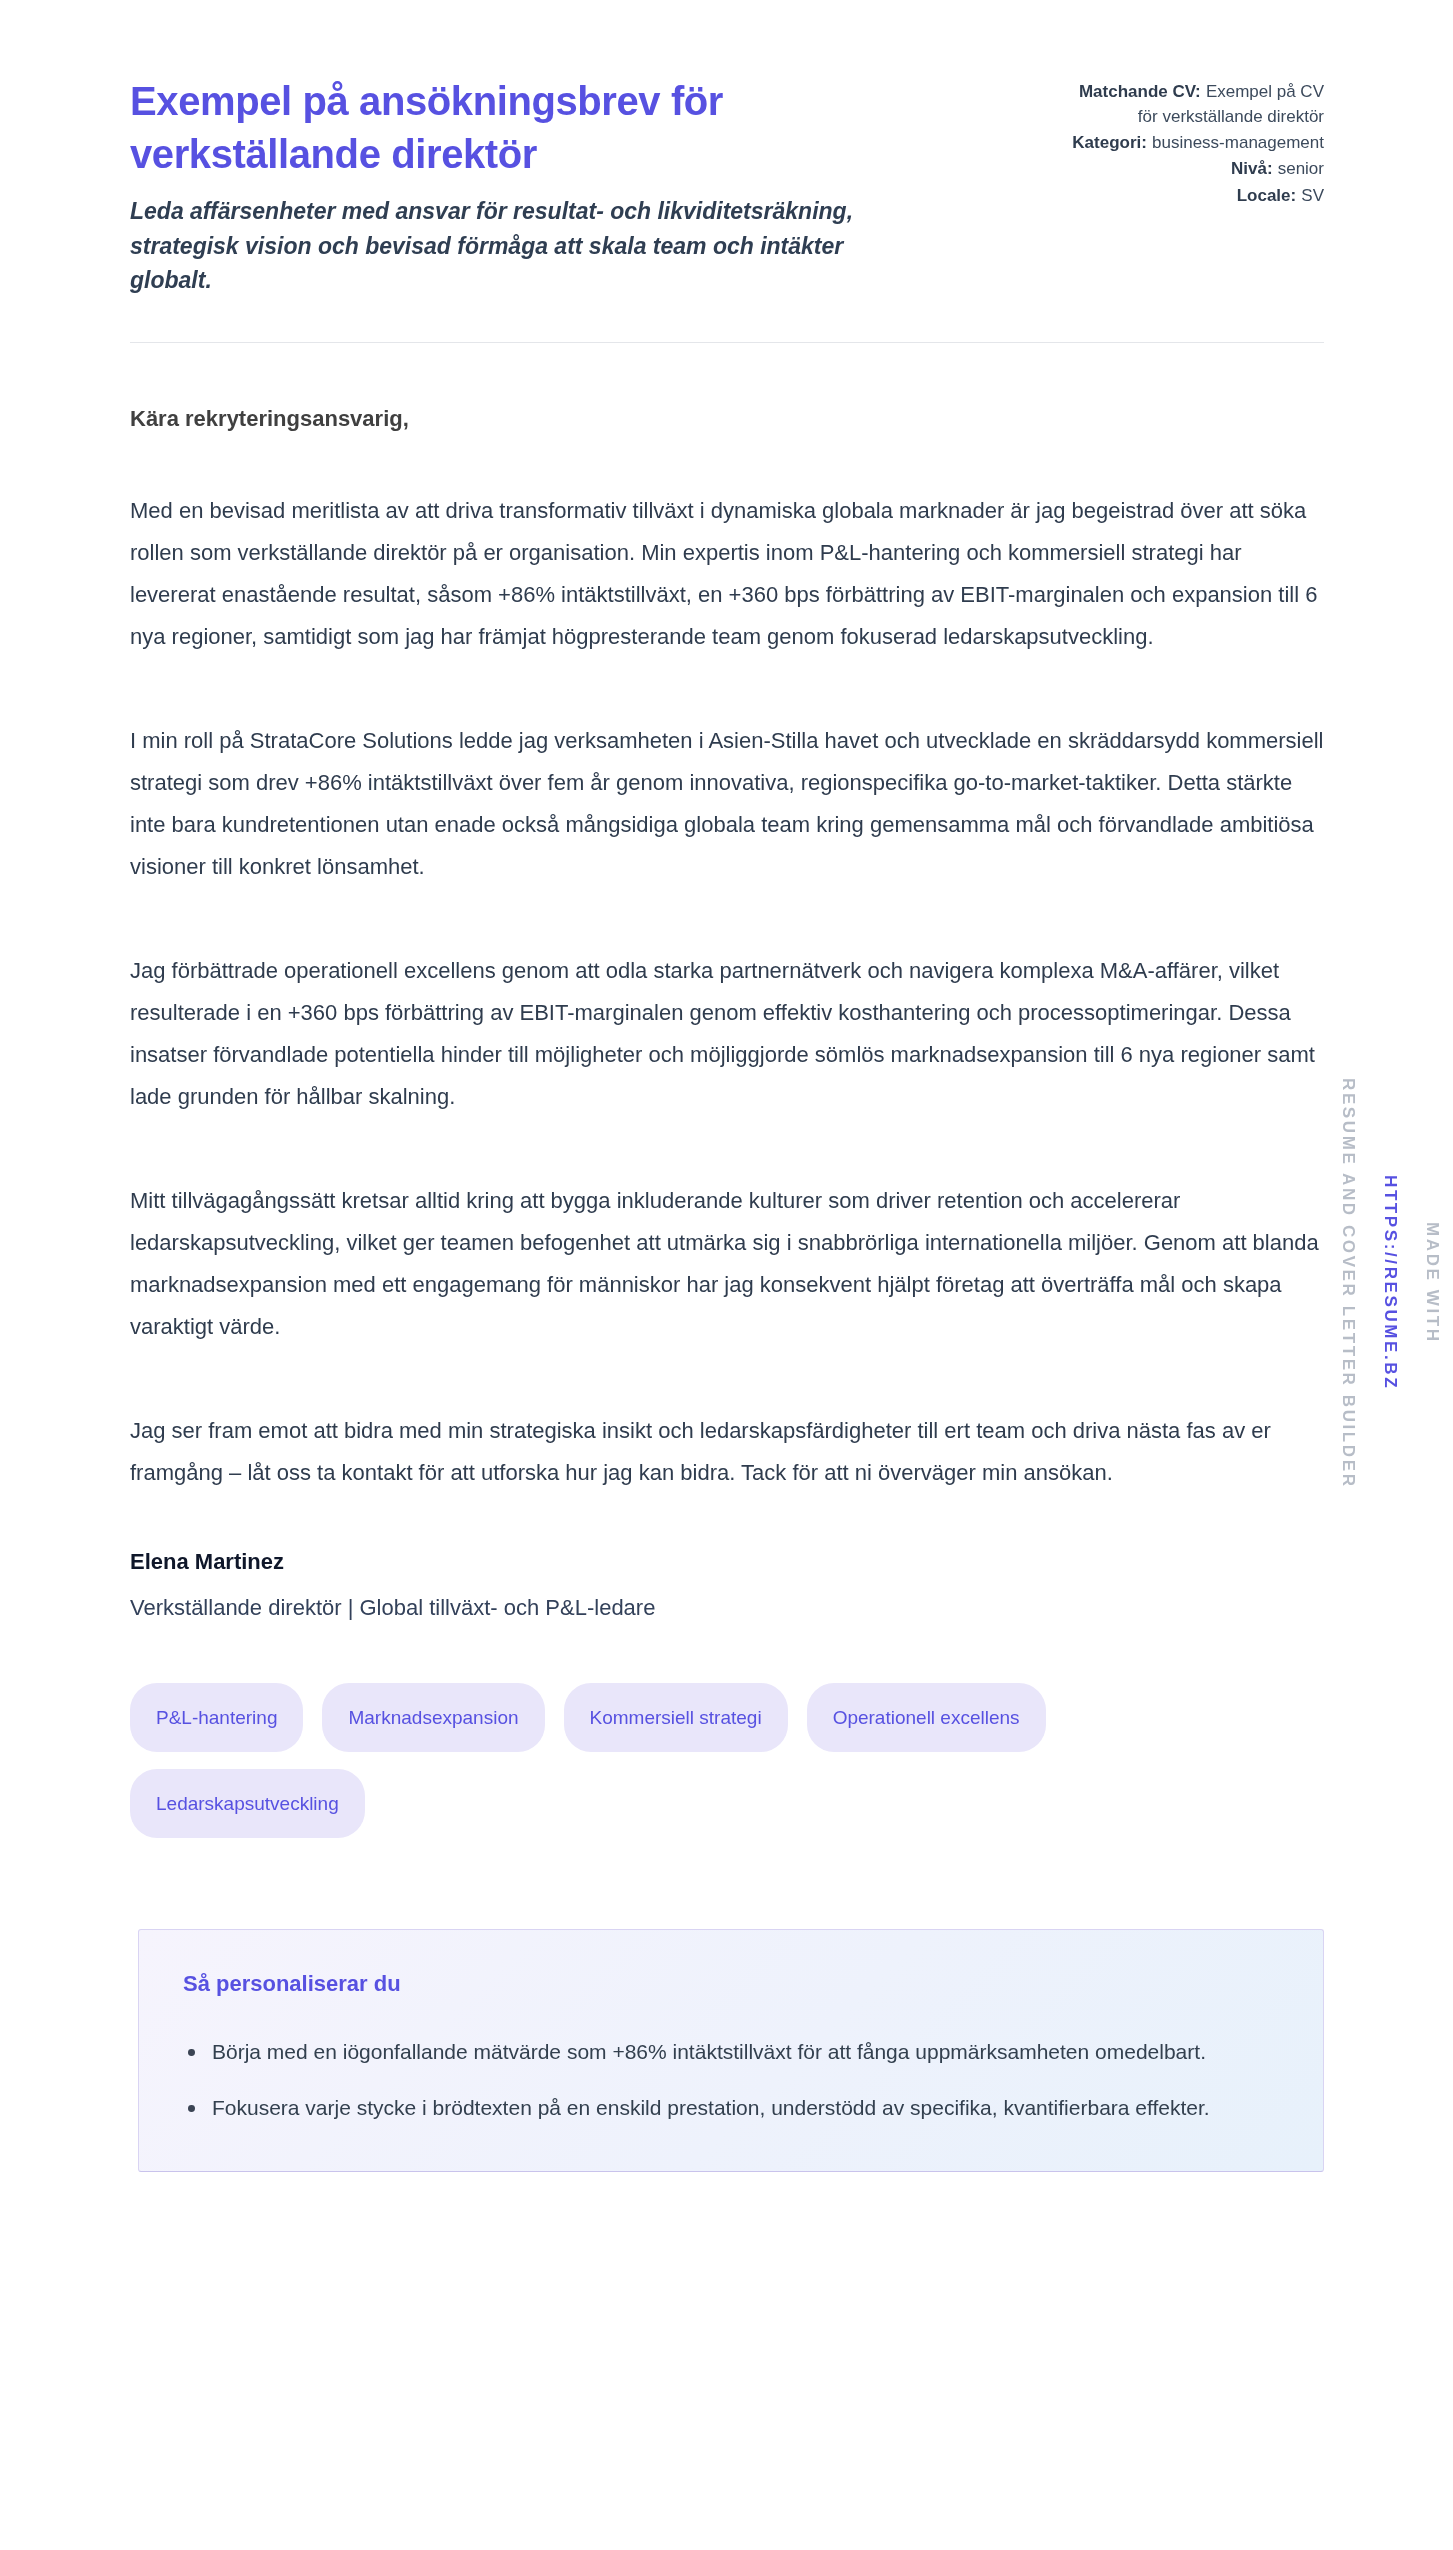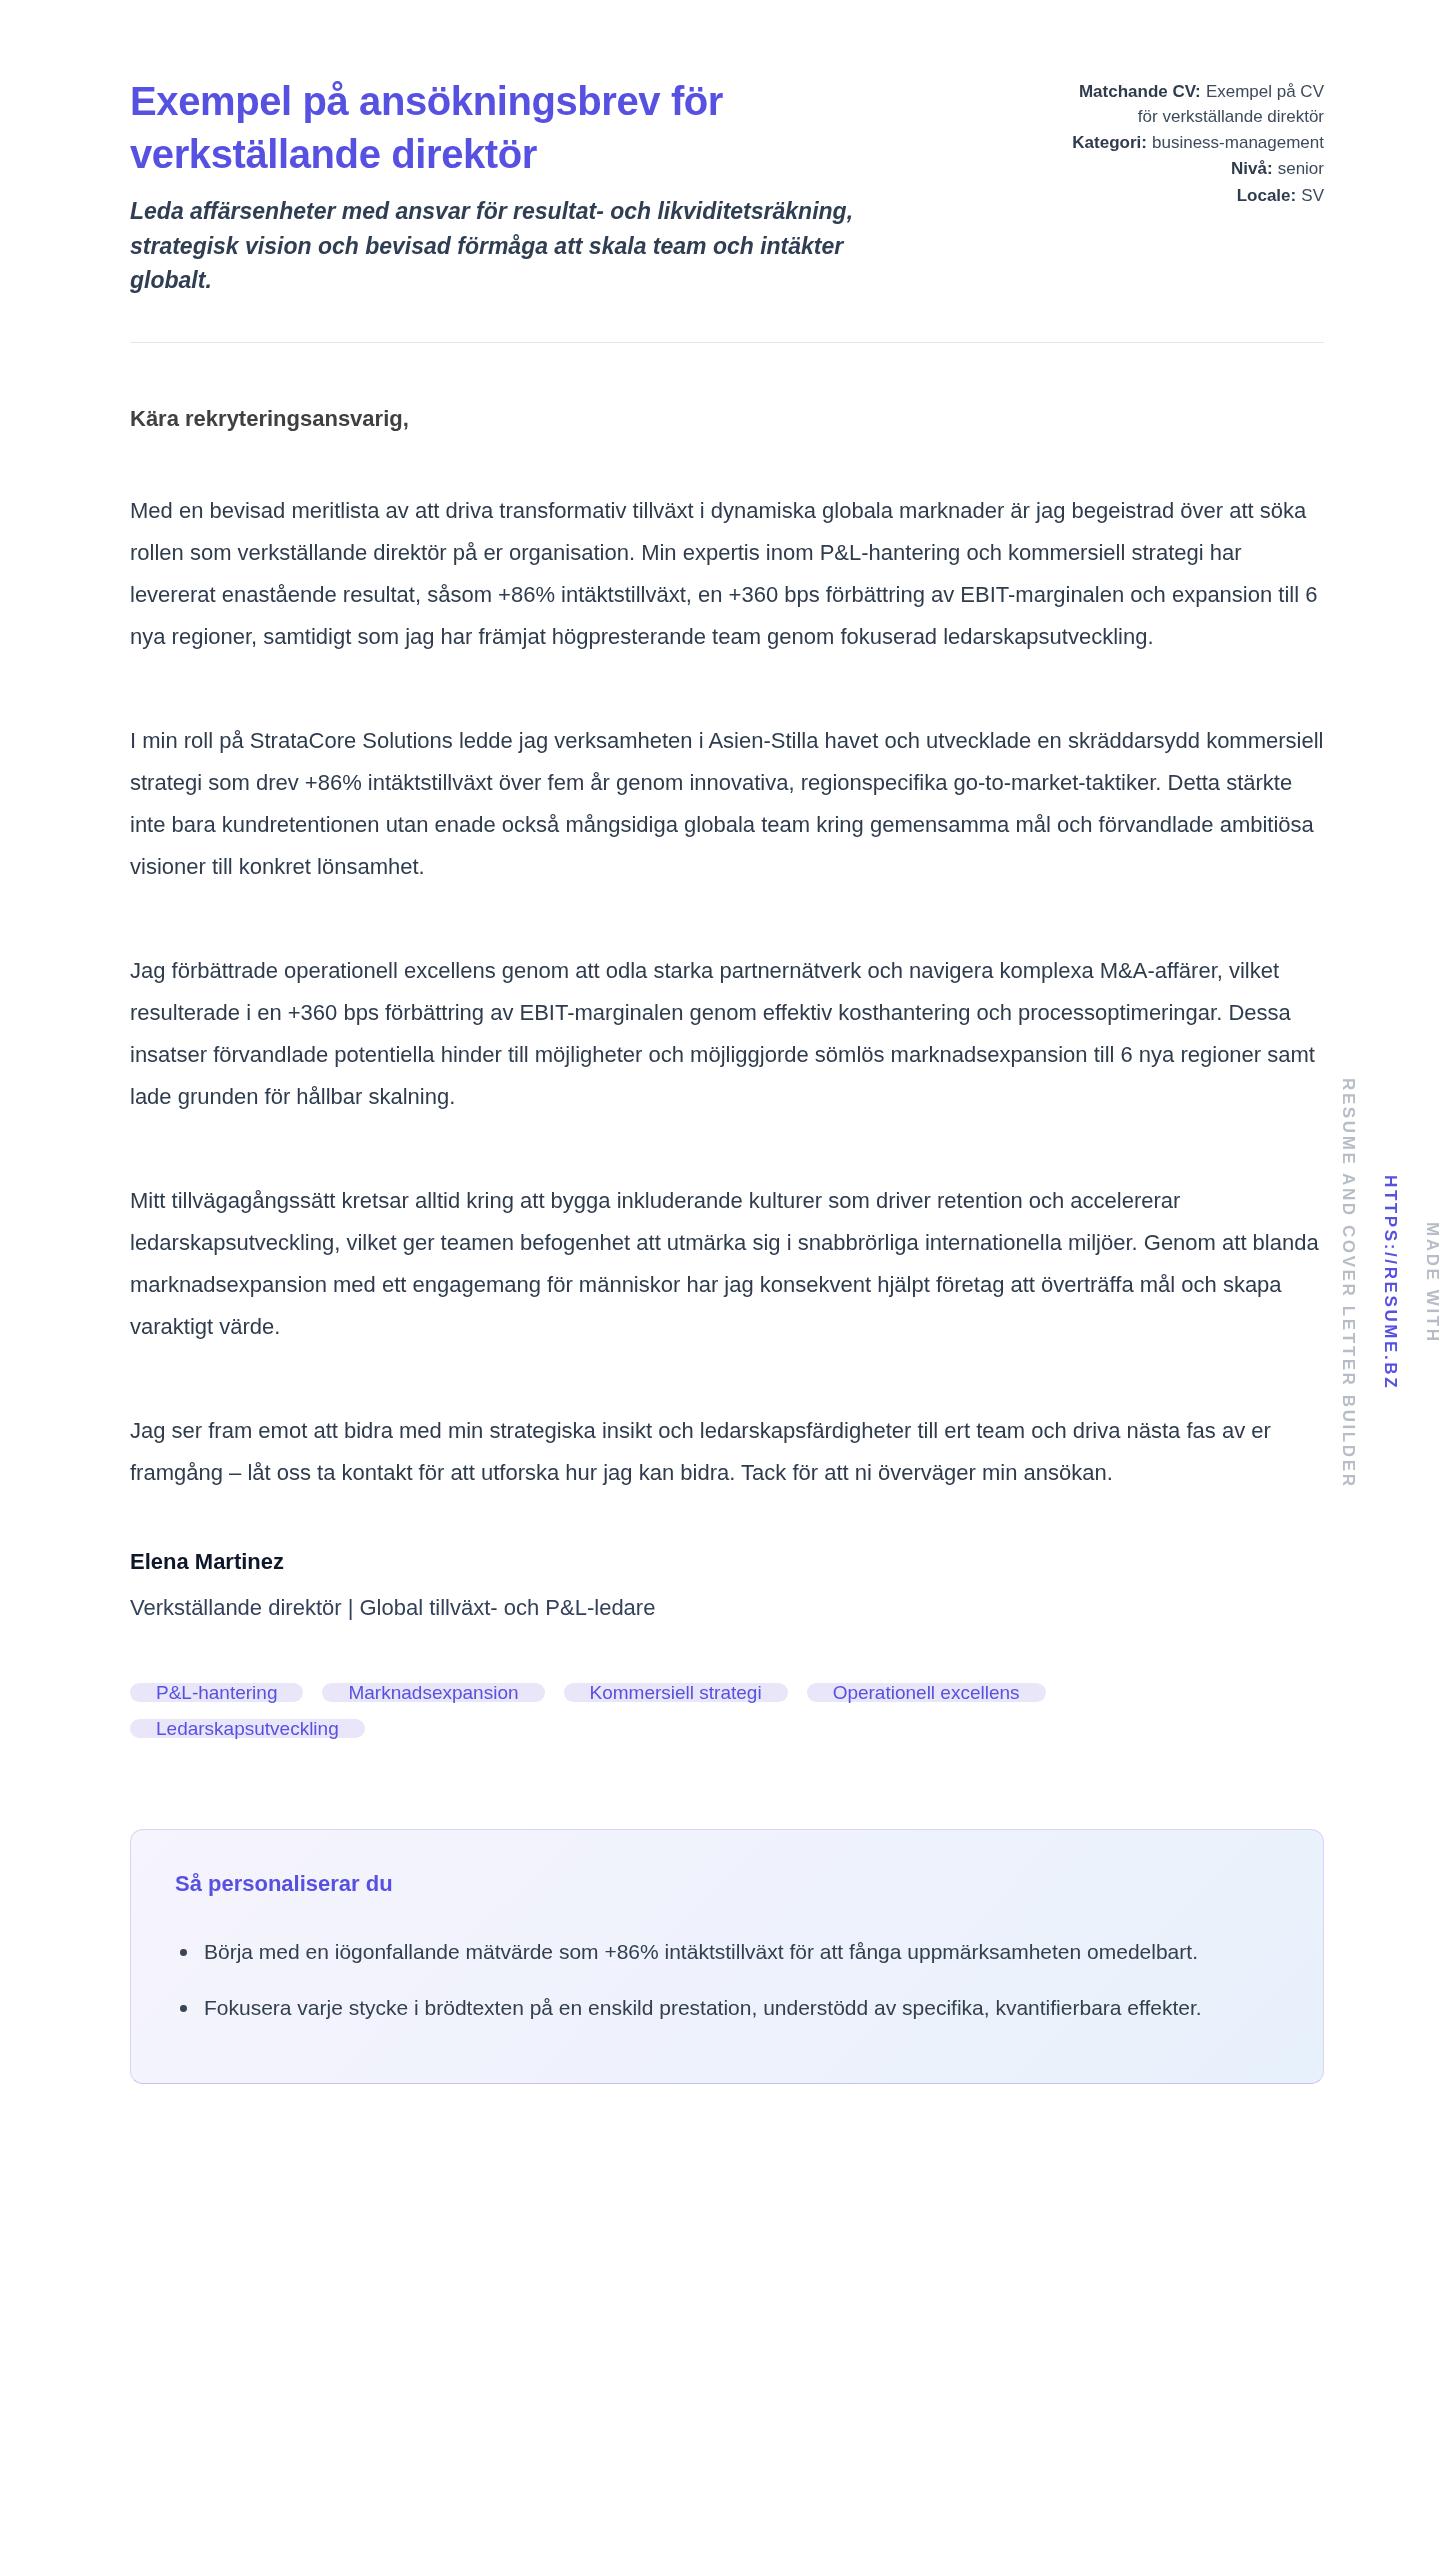--- a/index.html
+++ b/index.html
@@ -94,34 +94,35 @@
     flex-wrap: wrap;
     gap: 17px 19px;
     max-width: 924px;
   }
   .tag {
     display: inline-block;
     background: #e9e6fa;
     color: #5751e1;
     font-size: 19px;
     line-height: 19px;
-    padding: 0 26px;
+    padding: 25px 26px;
     border-radius: 27px;
     white-space: nowrap;
   }
 
   
   .tips {
     margin-top: 91px;
     border: 0.9px solid #d9d4f3;
     border-bottom: 1.7px solid #c9c3ec;
-    border-radius: 13px;
+    border-radius: 3px;
     background: linear-gradient(135deg, #f6f4fd 0%, #eef2fc 55%, #e7f1fb 100%);
-    padding: 41px 44px 53px 44px;
+    padding: 41px 44px 41px 44px;
     max-width: 1194px;
+    margin-left: 8px;
   }
   .tips h2 {
     font-size: 22px;
     font-weight: 700;
     color: #5751e1;
     margin-bottom: 32.5px;
   }
   .tips ul { list-style: none; }
   .tips li {
     position: relative;

